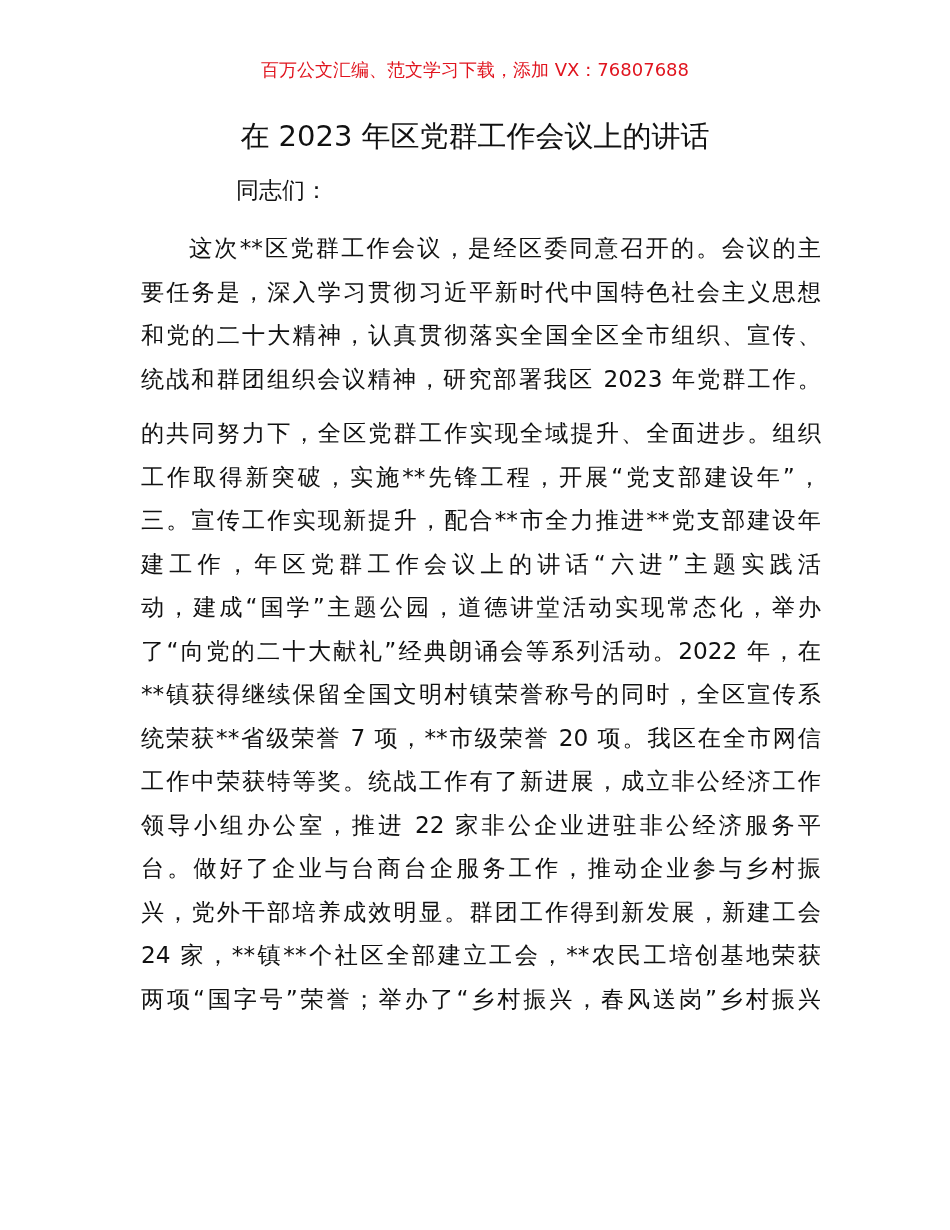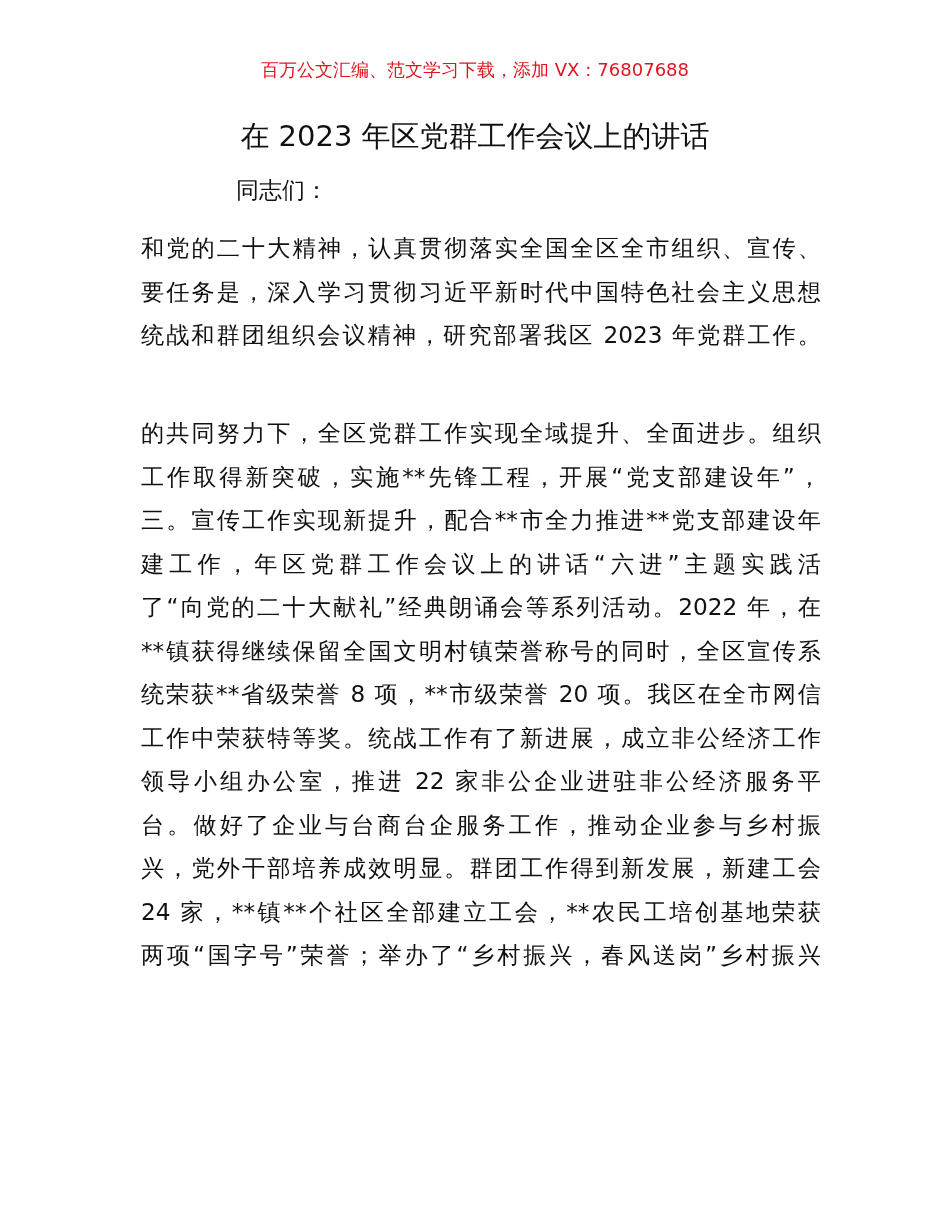--- a/index.html
+++ b/index.html
@@ -79,33 +79,35 @@
 <body>
 
 <div class="page">
   <div class="watermark">百万公文汇编、范文学习下载，添加 VX：76807688</div>
 
   <div class="title">在 2023 年区党群工作会议上的讲话</div>
 
   <div class="salutation">同志们：</div>
 
   <div class="para" id="p1">
+    <span class="line indent">这次**区党群工作会议，是经区委同意召开的。会议的主</span>
+    <span class="line">要任务是，深入学习贯彻习近平新时代中国特色社会主义思想</span>
     <span class="line">和党的二十大精神，认真贯彻落实全国全区全市组织、宣传、</span>
-    <span class="line">要任务是，深入学习贯彻习近平新时代中国特色社会主义思想</span>
     <span class="line">统战和群团组织会议精神，研究部署我区 2023 年党群工作。</span>
   </div>
 
   <div class="para" id="p2">
     <span class="line">的共同努力下，全区党群工作实现全域提升、全面进步。组织</span>
     <span class="line">工作取得新突破，实施**先锋工程，开展“党支部建设年”，</span>
     <span class="line">三。宣传工作实现新提升，配合**市全力推进**党支部建设年</span>
     <span class="line">建工作，年区党群工作会议上的讲话“六进”主题实践活</span>
+    <span class="line">动，建成“国学”主题公园，道德讲堂活动实现常态化，举办</span>
     <span class="line">了“向党的二十大献礼”经典朗诵会等系列活动。2022 年，在</span>
     <span class="line">**镇获得继续保留全国文明村镇荣誉称号的同时，全区宣传系</span>
-    <span class="line">统荣获**省级荣誉 8 项，**市级荣誉 20 项。我区在全市网信</span>
+    <span class="line">统荣获**省级荣誉 7 项，**市级荣誉 20 项。我区在全市网信</span>
     <span class="line">工作中荣获特等奖。统战工作有了新进展，成立非公经济工作</span>
     <span class="line">领导小组办公室，推进 22 家非公企业进驻非公经济服务平</span>
     <span class="line">台。做好了企业与台商台企服务工作，推动企业参与乡村振</span>
     <span class="line">兴，党外干部培养成效明显。群团工作得到新发展，新建工会</span>
     <span class="line">24 家，**镇**个社区全部建立工会，**农民工培创基地荣获</span>
     <span class="line">两项“国字号”荣誉；举办了“乡村振兴，春风送岗”乡村振兴</span>
   </div>
 </div>
 
 </body></html>

